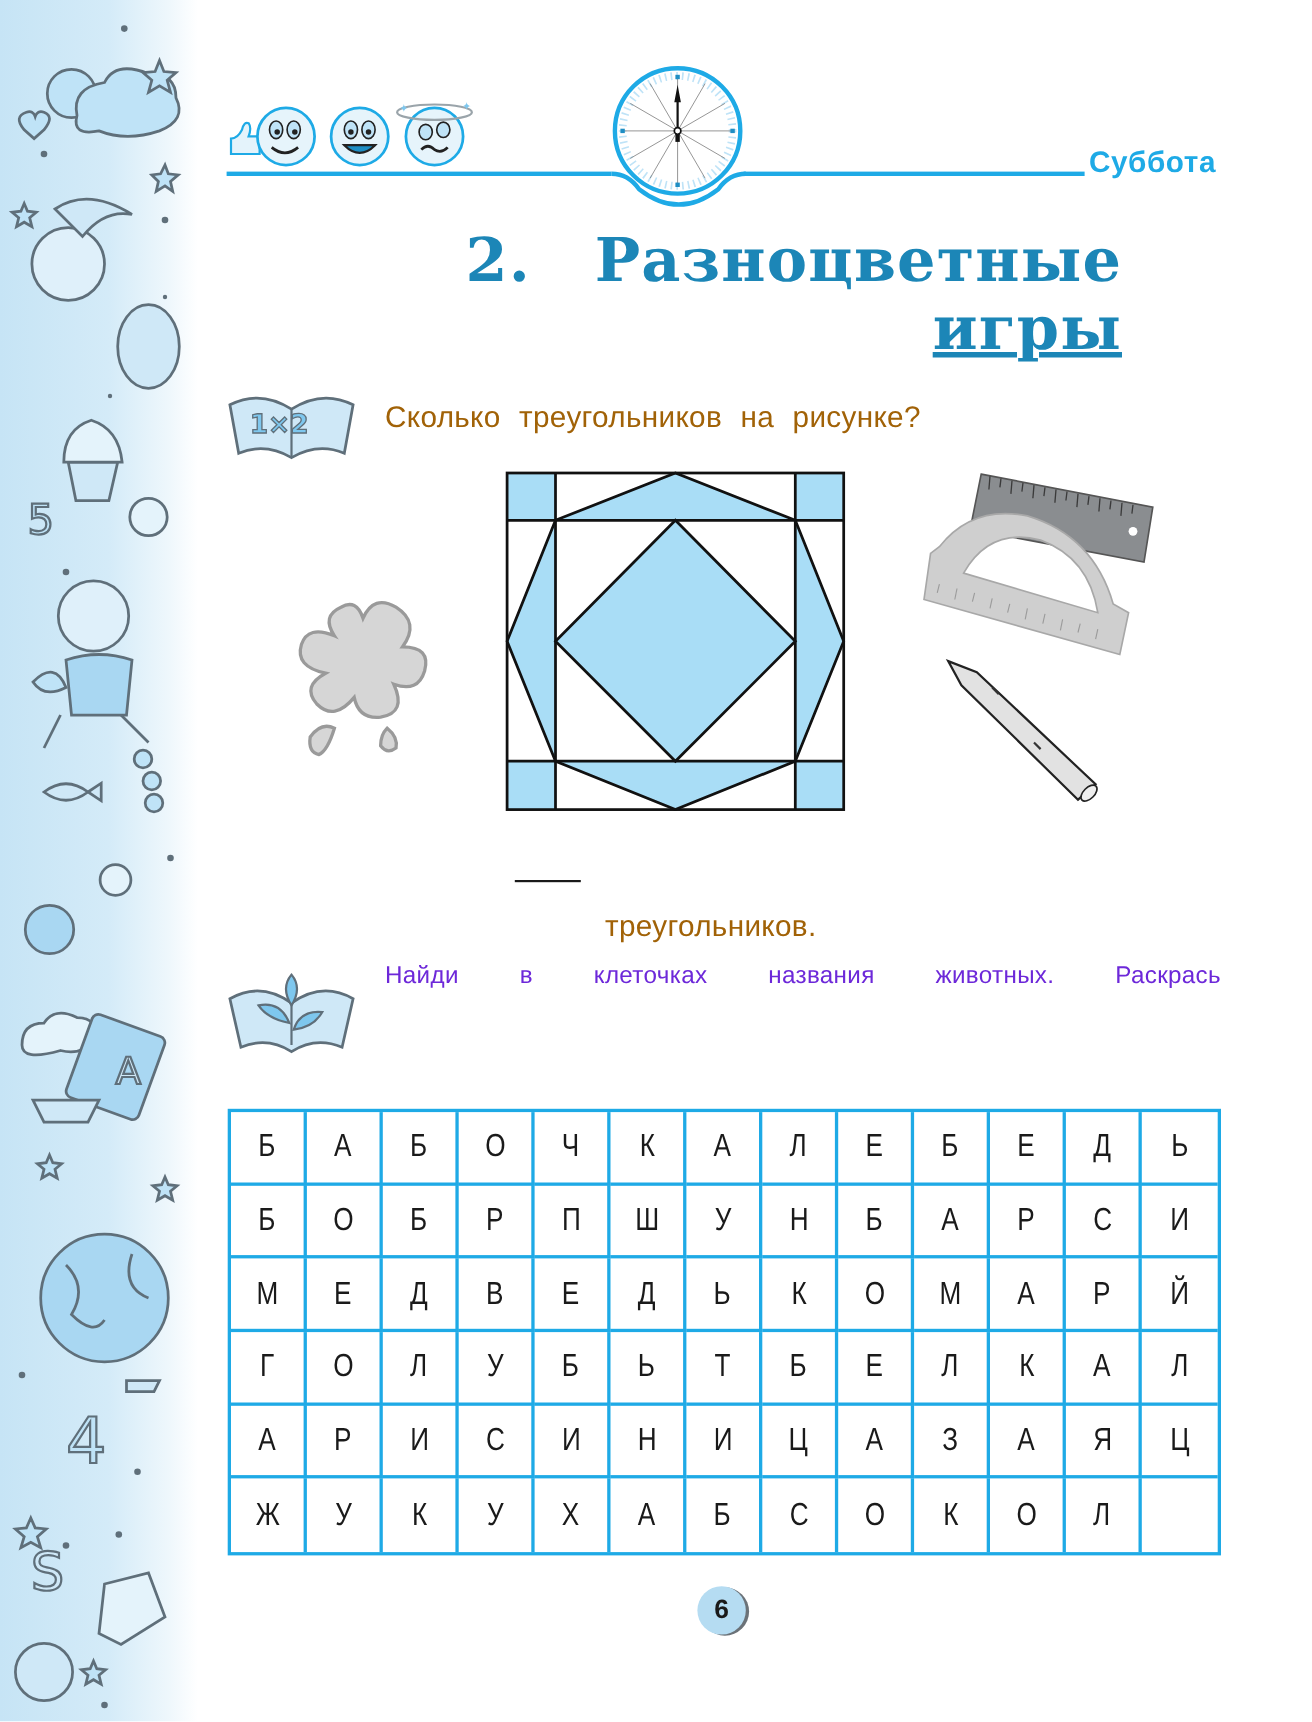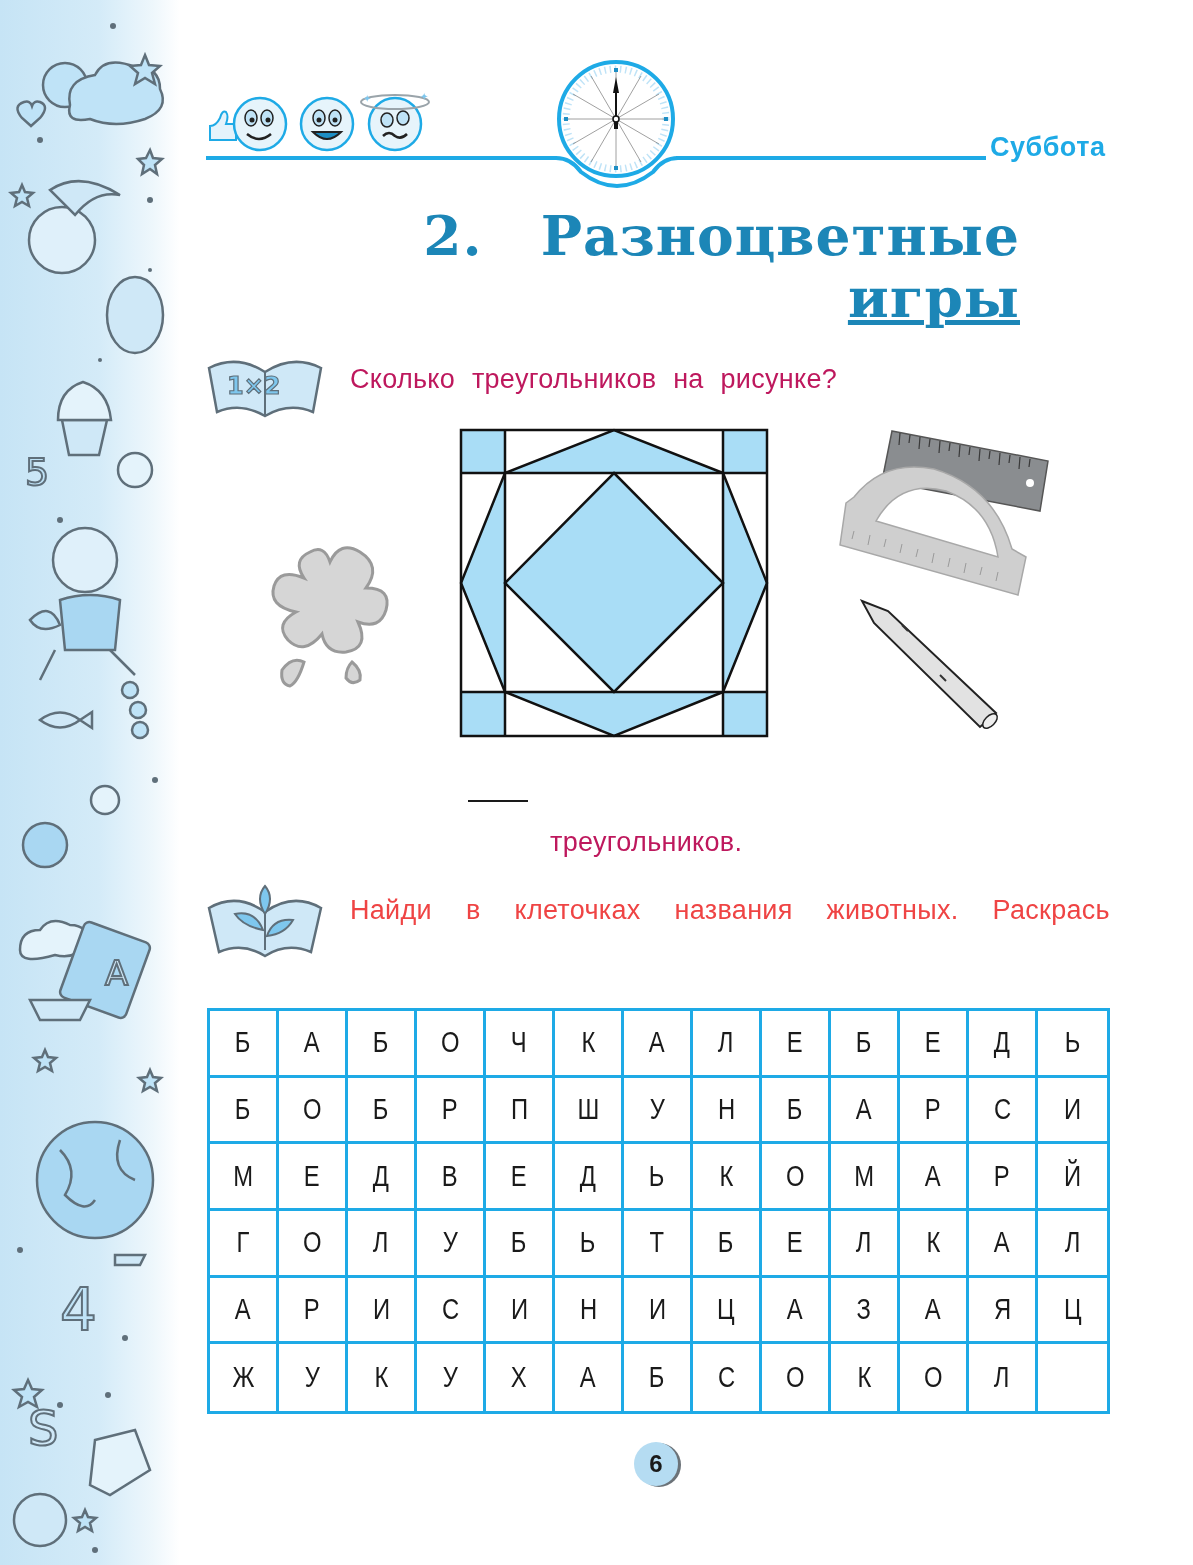--- a/index.html
+++ b/index.html
@@ -21,26 +21,26 @@
     color: #1eaae6; letter-spacing: 0.5px;
   }
   .title {
     position: absolute; left: 300px; width: 720px; text-align: right;
     font-family: "DejaVu Serif", serif; font-weight: bold; color: #1c86b7;
     font-size: 55px; line-height: 60px; letter-spacing: 1px;
   }
   .title-num { display: inline-block; margin-right: 58px; }
   .task-text {
     position: absolute; font-family: "Liberation Sans", sans-serif; font-size: 27px;
-    color: #be185d; word-spacing: 9px; letter-spacing: 0.3px;
+    color: #a16207; word-spacing: 9px; letter-spacing: 0.3px;
   }
   .para {
     position: absolute; left: 350px; width: 760px; top: 868px;
-    font-size: 27px; line-height: 37.5px; color: #ef4444; text-align: justify;
-    text-align-last: left; letter-spacing: 0.3px; margin-top: 24px;
+    font-size: 22px; line-height: 37.5px; color: #6d28d9; text-align: justify;
+    text-align-last: left; letter-spacing: 0.3px;
   }
   .para .ln { display: block; text-align: justify; text-align-last: justify; }
   .para .ln.last { text-align-last: left; word-spacing: 14px; }
 
   .grid {
     position: absolute; left: 207px; top: 1008px; width: 903px; height: 406px;
     display: grid; grid-template-columns: repeat(13, 1fr); grid-template-rows: repeat(6, 1fr);
     border: 3px solid #1eaae6; box-sizing: border-box;
   }
   .cell {

